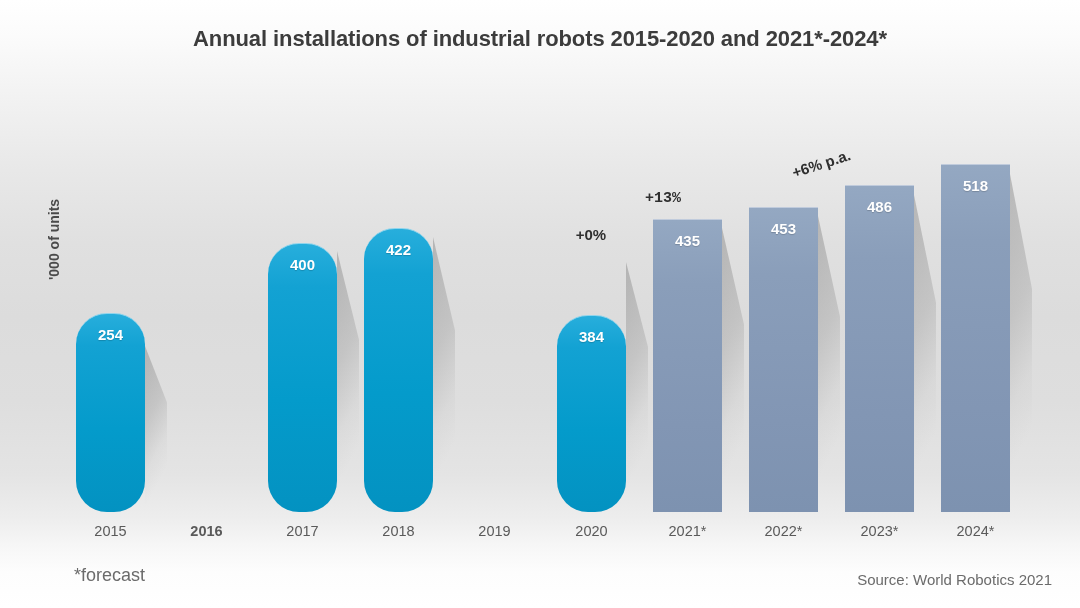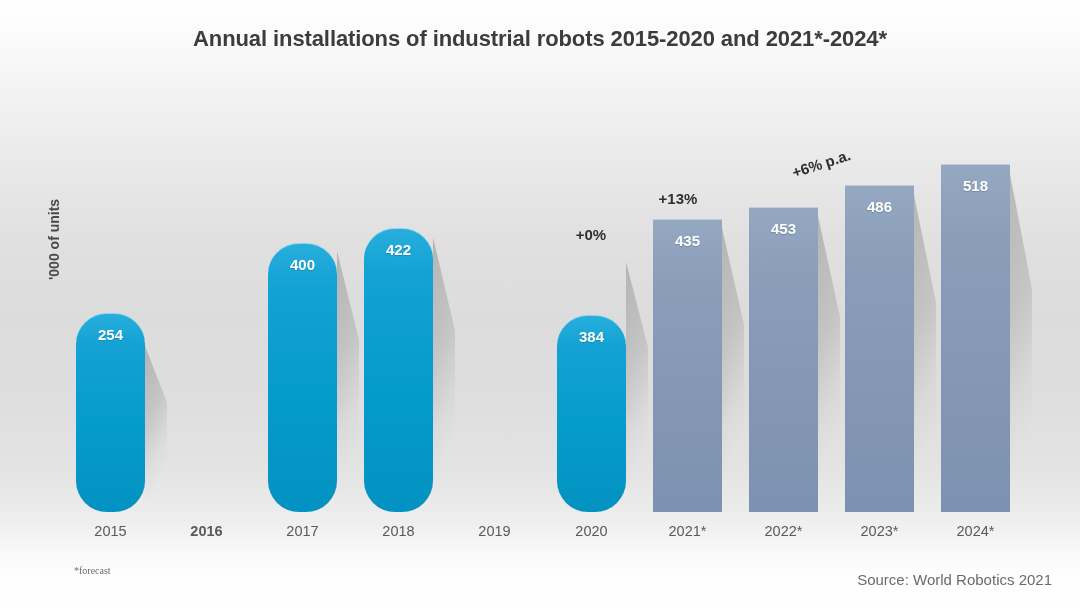--- a/index.html
+++ b/index.html
@@ -136,23 +136,22 @@
   }
   #ann-pa {
     transform: rotate(-18deg);
     transform-origin: center center;
   }
 
   #footnote {
     position: absolute;
     left: 74px;
     top: 565px;
-    font-size: 10px;
+    font-size: 18px;
     color: #6b6b6b;
-    font-family: Liberation Serif, serif;
   }
   #source {
     position: absolute;
     right: 28px;
     top: 571px;
     font-size: 15px;
     color: #6b6b6b;
   }
 </style>
 </head>
@@ -221,21 +220,21 @@
         <div class="bar-shadow" style="height: 338px;"></div>
         <div class="bar gray" style="height: 348px;">
           <div class="bar-value">518</div>
         </div>
       </div>
       <div class="tick-label" style="left: 941px; width: 69px;">2024*</div>
     </div>
 
   <div class="annotation" id="ann-zero" style="left: 561px; top: 226px; width: 60px; text-align: center;">+0%</div>
 
-  <div class="annotation" id="ann-thirteen" style="left: 638px; top: 190px; width: 80px; text-align: center;">+13%</div>
+  <div class="annotation" id="ann-thirteen" style="left: 623px; top: 190px; width: 80px; text-align: center; font-family: Liberation Mono, monospace;">+13%</div>
 
   <div class="annotation" id="ann-pa" style="left: 791.2px; top: 155px;">+6% p.a.</div>
 
   <div id="footnote">*forecast</div>
 
   <div id="source">Source: World Robotics 2021</div>
 
 </div>
 
 </body></html>

